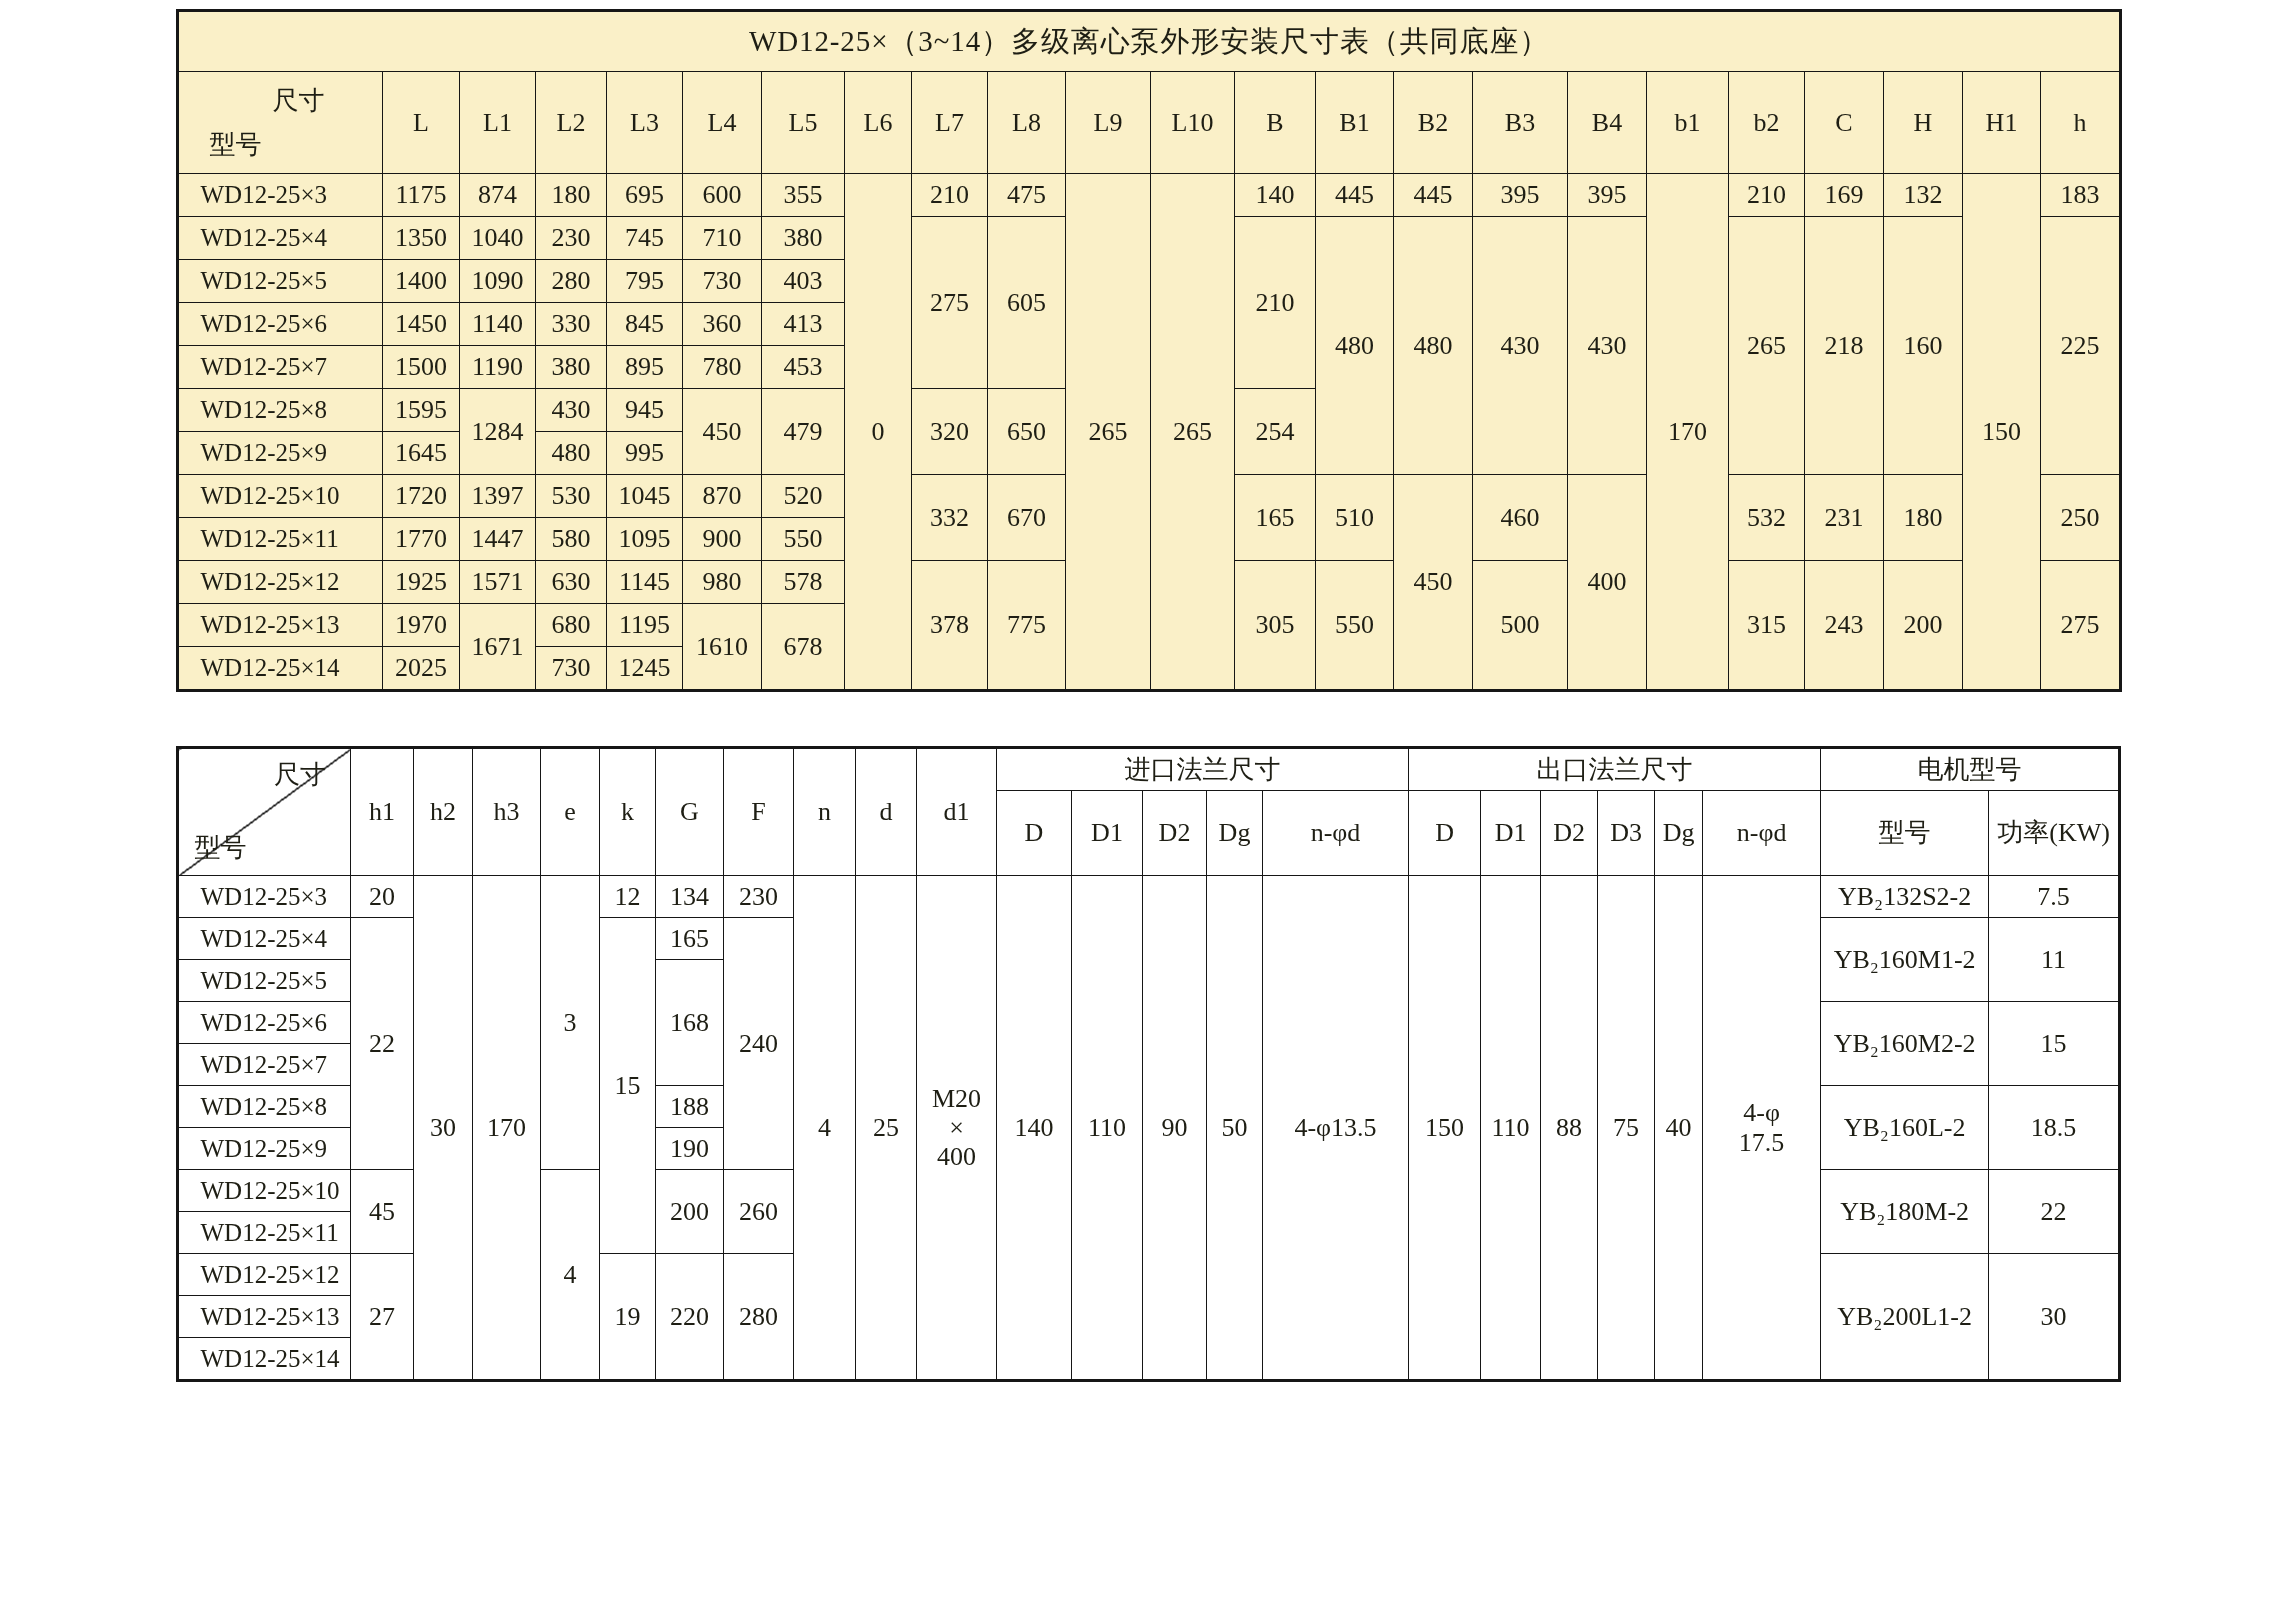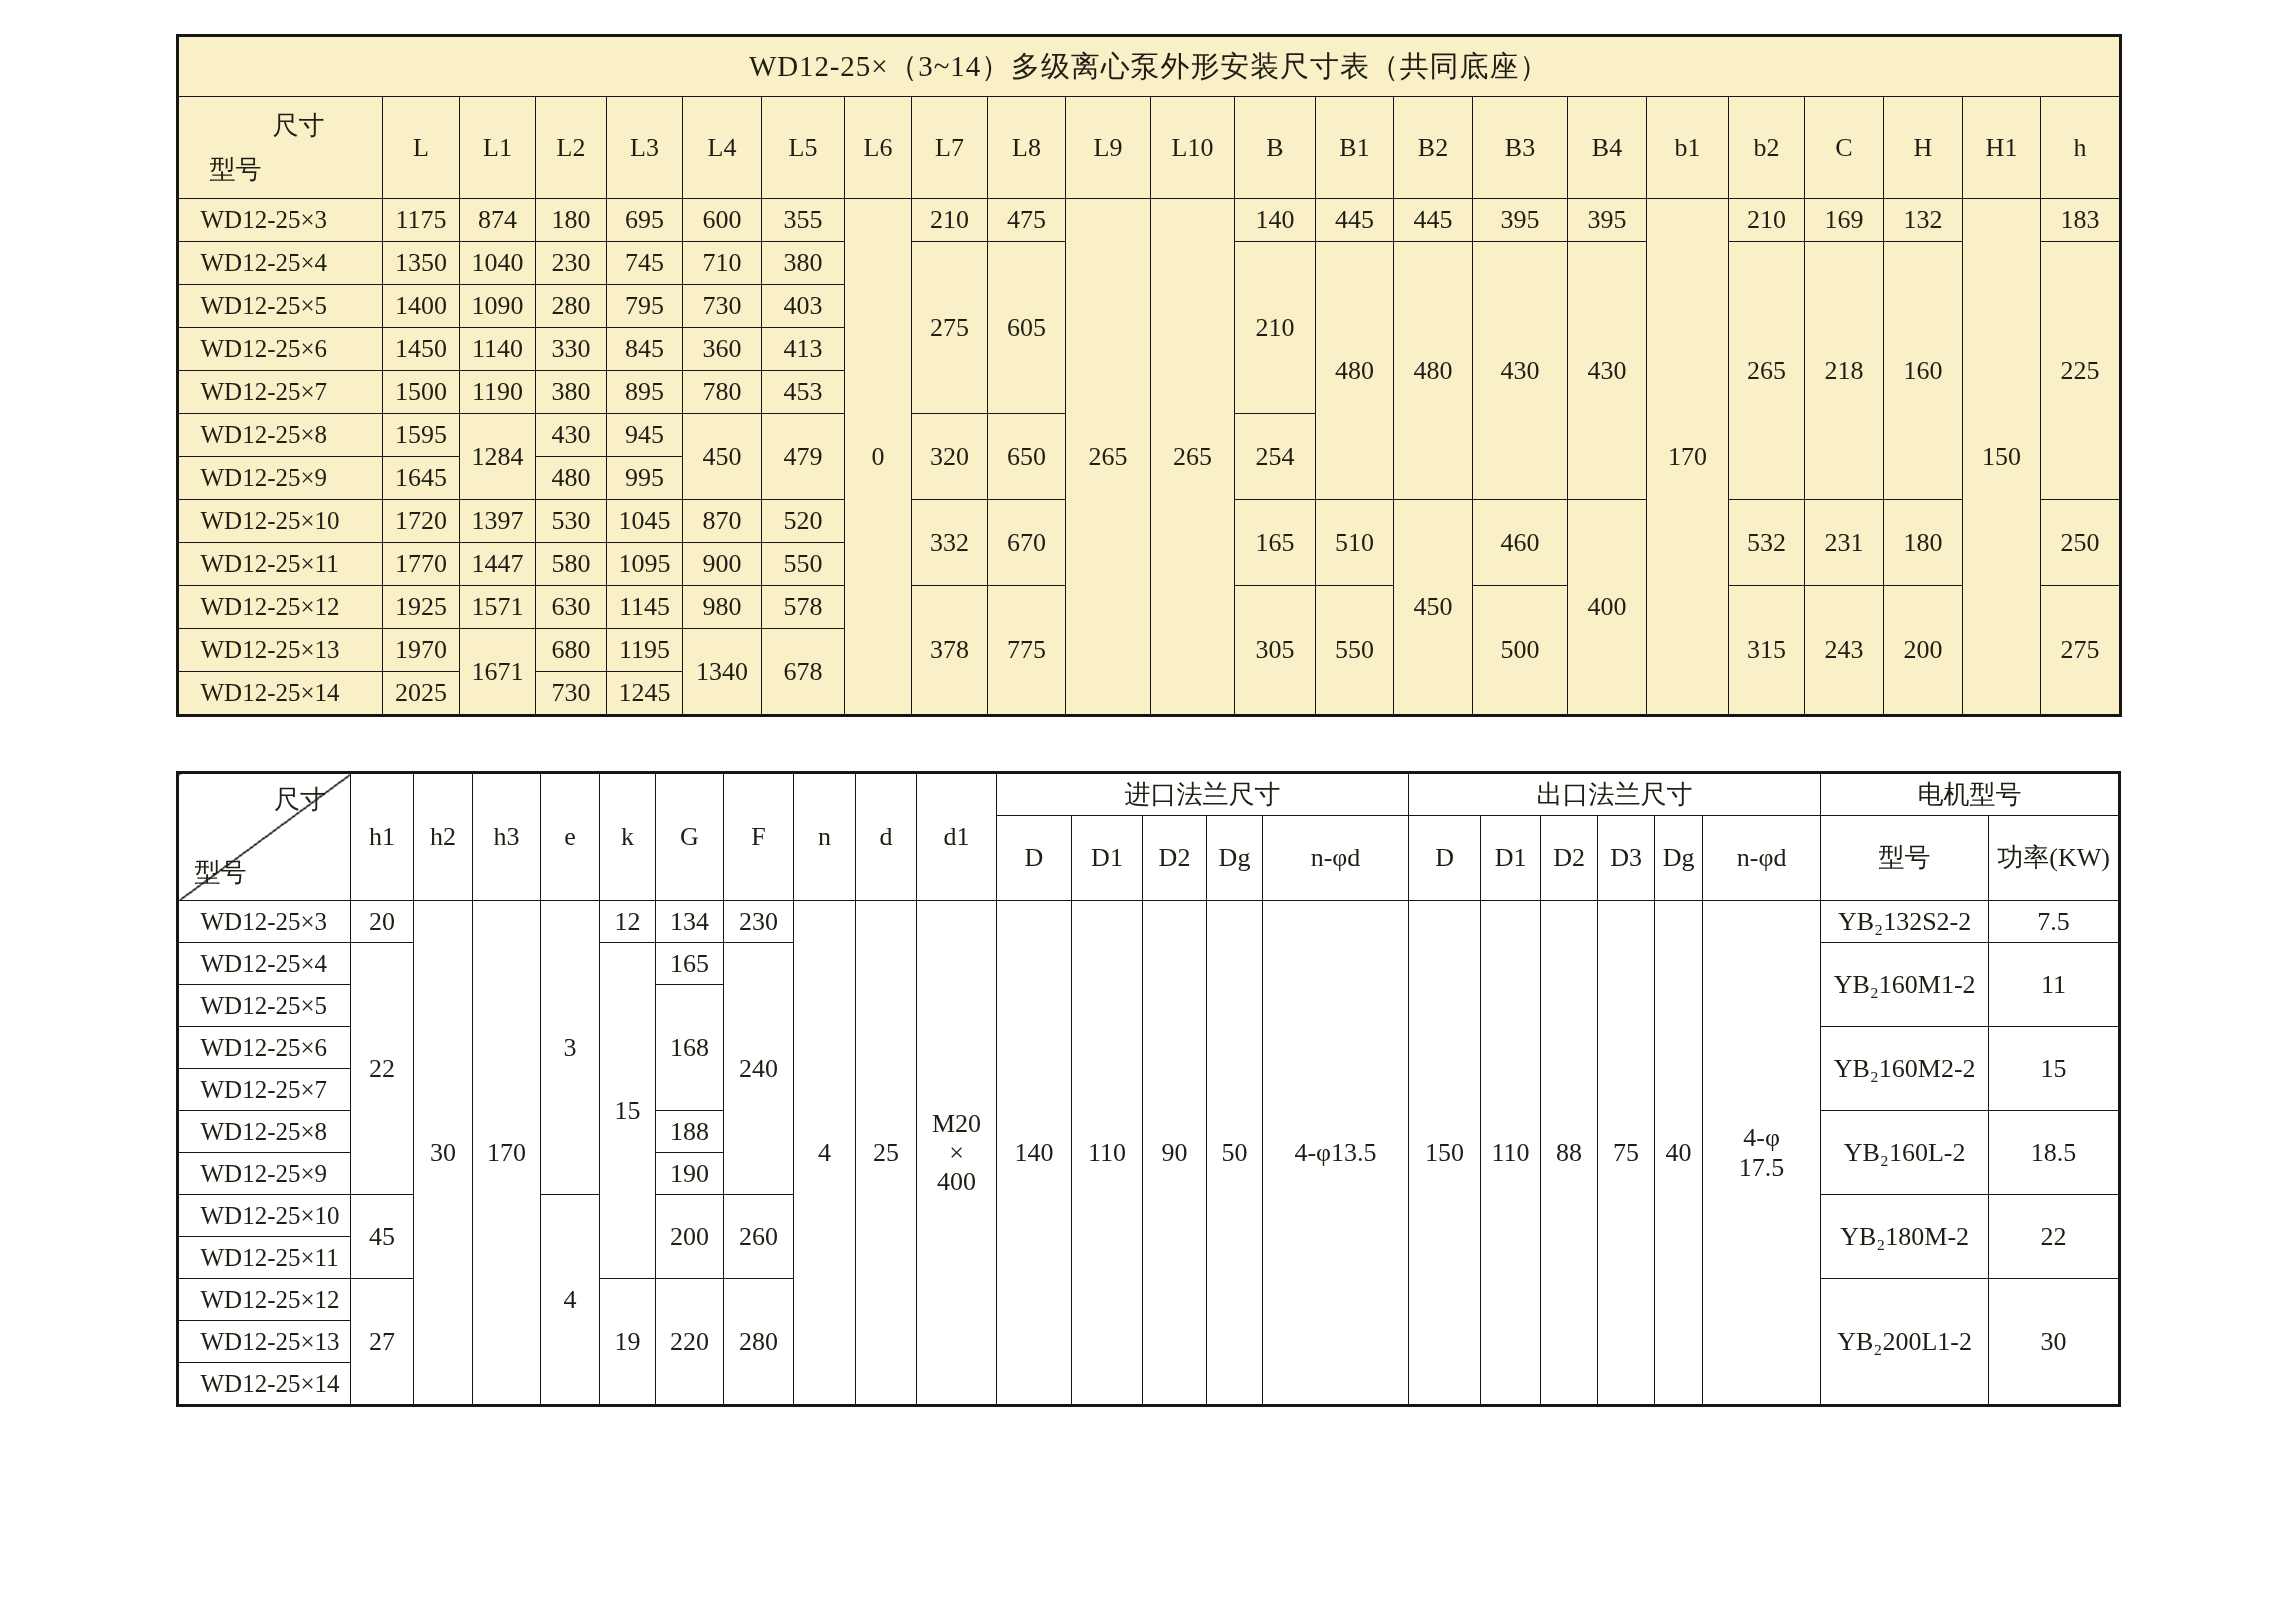--- a/index.html
+++ b/index.html
@@ -9,21 +9,20 @@
     font-family:"Liberation Serif","DejaVu Serif",serif;
     color:#1e1e14;
   }
   .page{position:relative;width:2293px;height:1621px;}
 
   table{
     border-collapse:collapse;
     table-layout:fixed;
     position:absolute;
     left:176px;
-    margin-top:25px;
   }
   #t1{top:9px;width:1943px;}
   #t2{top:746px;width:1943px;}
 
   #t1 td,#t1 th{
     border:1.8px solid #161616;
     background:#faf0c8;
   }
   #t2 td,#t2 th{
     border:1.8px solid #161616;
@@ -273,21 +272,21 @@
           <td rowspan="3">243</td>
           <td rowspan="3">200</td>
           <td rowspan="3">275</td>
         </tr>
         <tr>
           <td class="model">WD12-25×13</td>
           <td>1970</td>
           <td rowspan="2">1671</td>
           <td>680</td>
           <td>1195</td>
-          <td rowspan="2">1340</td>
+          <td rowspan="2">1610</td>
           <td rowspan="2">678</td>
         </tr>
         <tr>
           <td class="model">WD12-25×14</td>
           <td>2025</td>
           <td>730</td>
           <td>1245</td>
         </tr>
       </tbody>
   </table>

